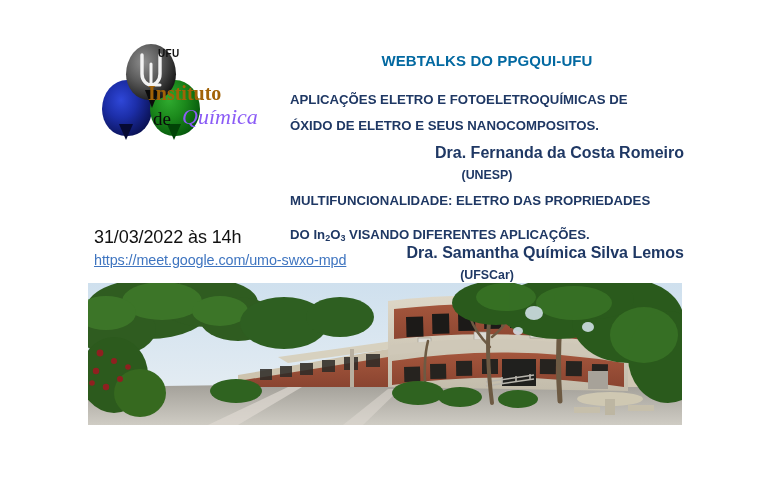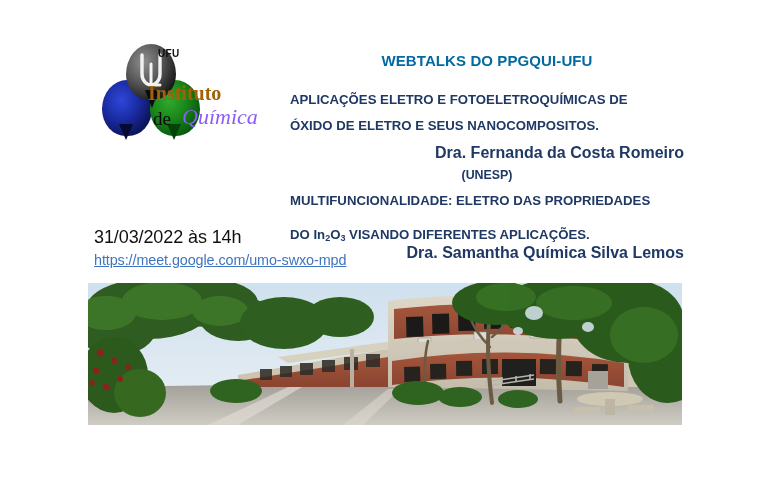--- a/index.html
+++ b/index.html
@@ -244,20 +244,21 @@
   <div id="main-title">WEBTALKS DO PPGQUI-UFU</div>
 
   <div class="talk-line talk-title" id="t1l1">APLICAÇÕES ELETRO E FOTOELETROQUÍMICAS  DE</div>
   <div class="talk-line talk-title" id="t1l2">ÓXIDO DE ELETRO E SEUS NANOCOMPOSITOS.</div>
   <div class="talk-line talk-speaker" id="t1sp">Dra. Fernanda  da Costa Romeiro</div>
   <div class="talk-line talk-aff" id="t1af">(UNESP)</div>
 
   <div class="talk-line talk-title" id="t2l1">MULTIFUNCIONALIDADE:  ELETRO DAS PROPRIEDADES</div>
   <div class="talk-line talk-title" id="t2l2"><span>DO In</span><sub>2</sub><span>O</span><sub>3</sub><span> VISANDO DIFERENTES  APLICAÇÕES.</span></div>
   <div class="talk-line talk-speaker" id="t2sp">Dra. Samantha  Química Silva Lemos</div>
+  <div class="talk-line talk-aff" id="t2af">(UFSCar)</div>
 
   <div id="date-text">31/03/2022 às 14h</div>
   <a id="meet-link" href="#">https://meet.google.com/umo-swxo-mpd</a>
 
   <div id="photo">
     <svg width="594" height="142" viewBox="0 0 594 142" preserveAspectRatio="none">
       <defs>
         <linearGradient id="sky" x1="0" y1="0" x2="0" y2="1">
           <stop offset="0%" stop-color="#cfe0ee"></stop>
           <stop offset="100%" stop-color="#eaf0f4"></stop>

